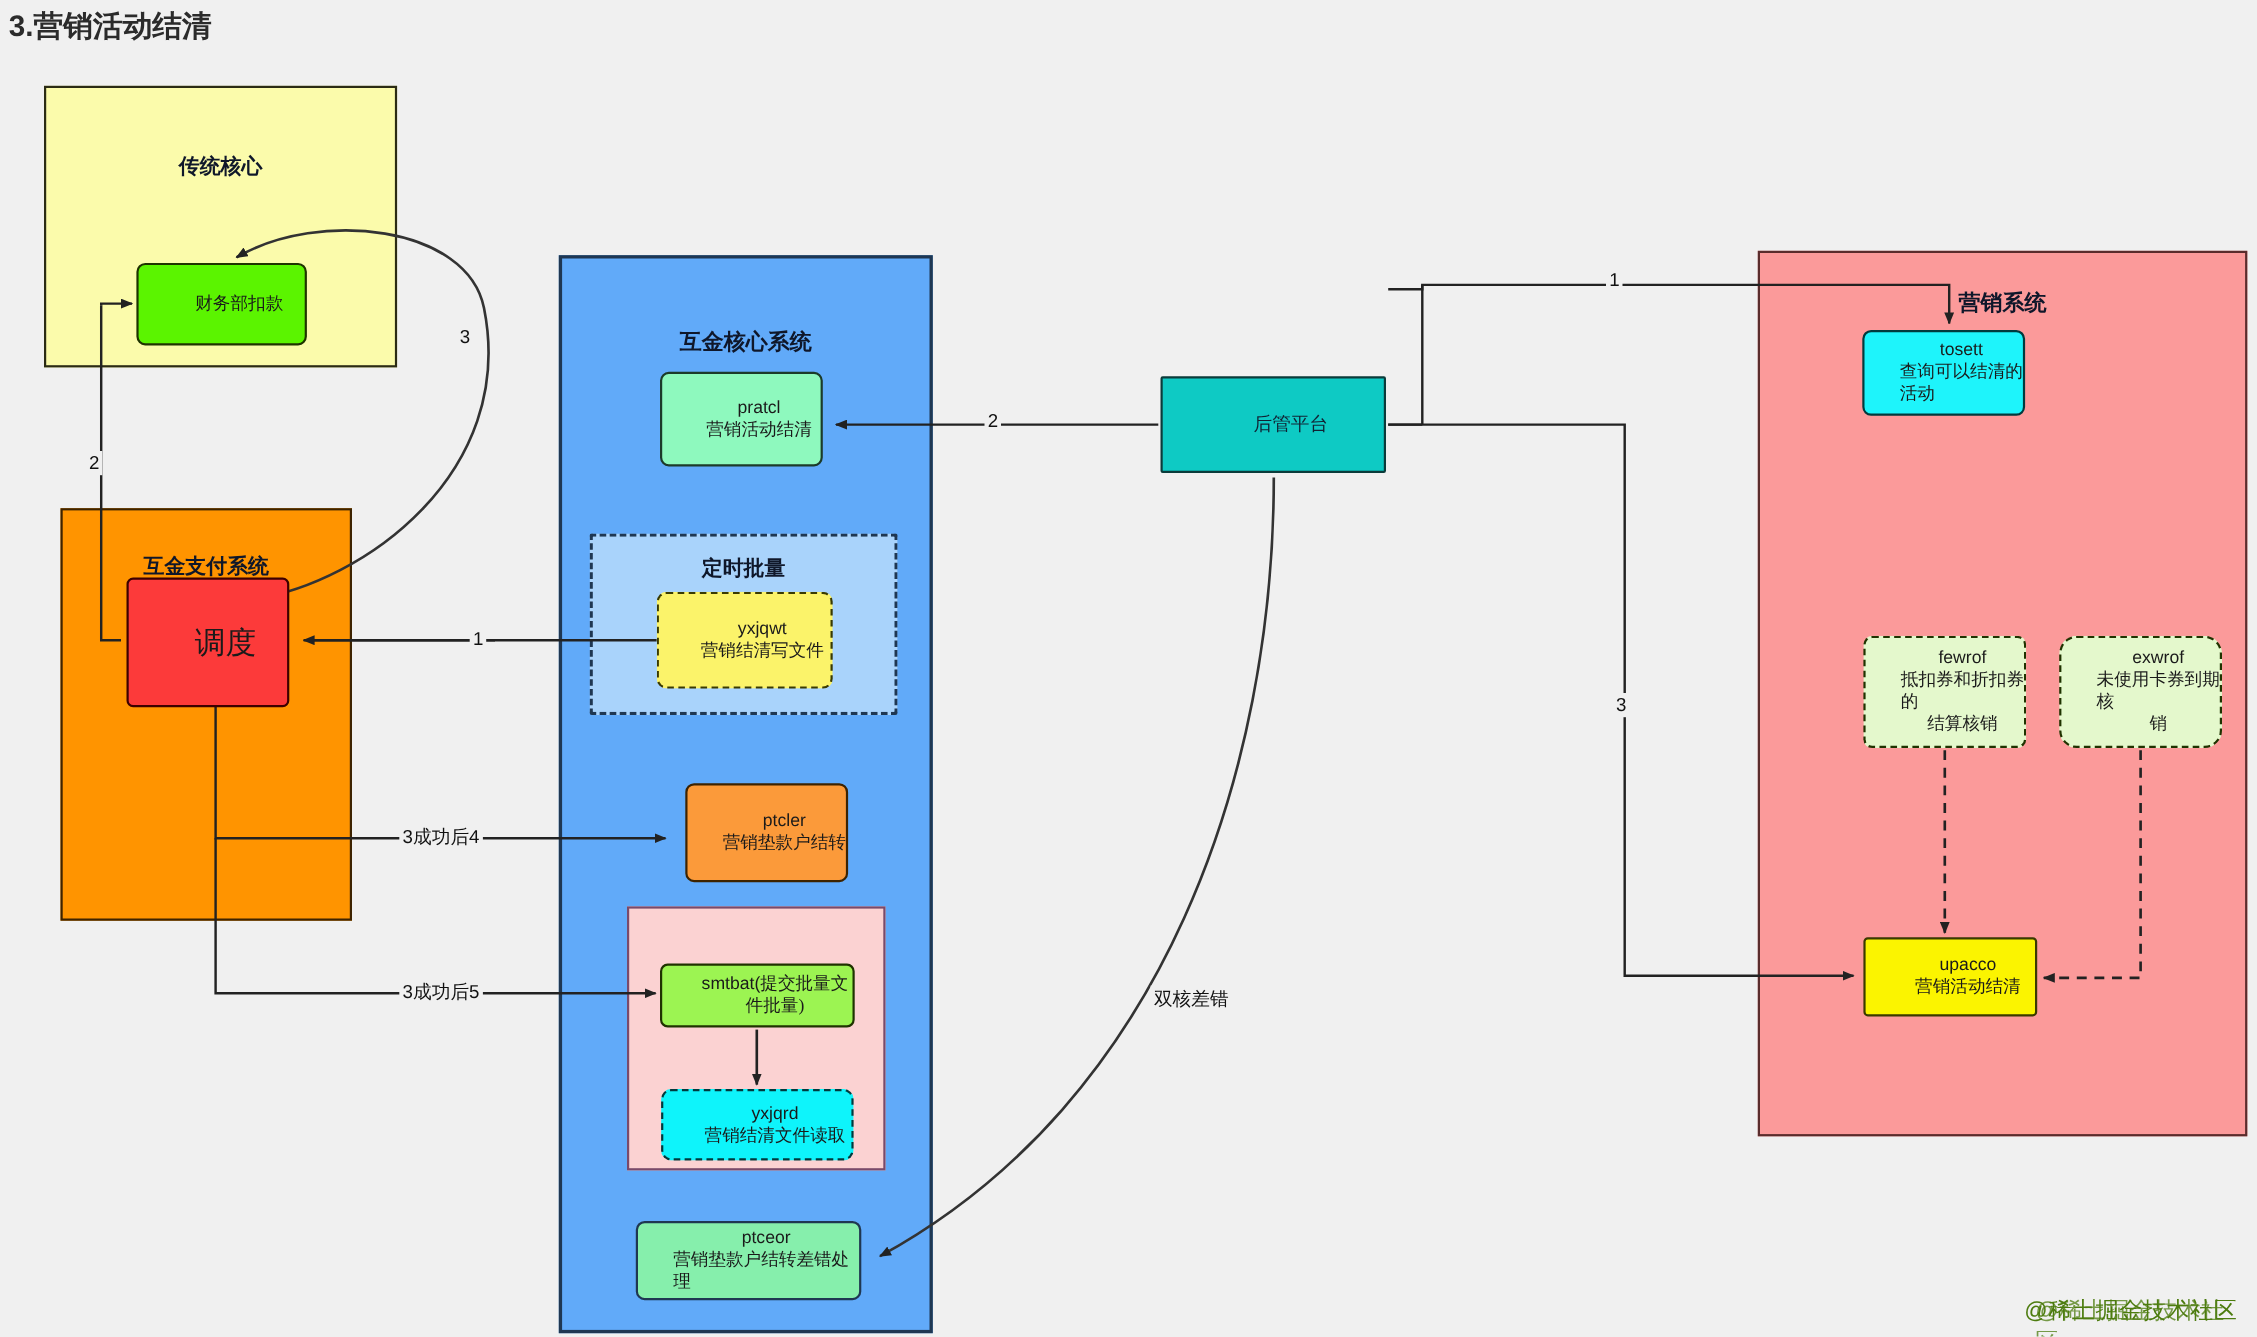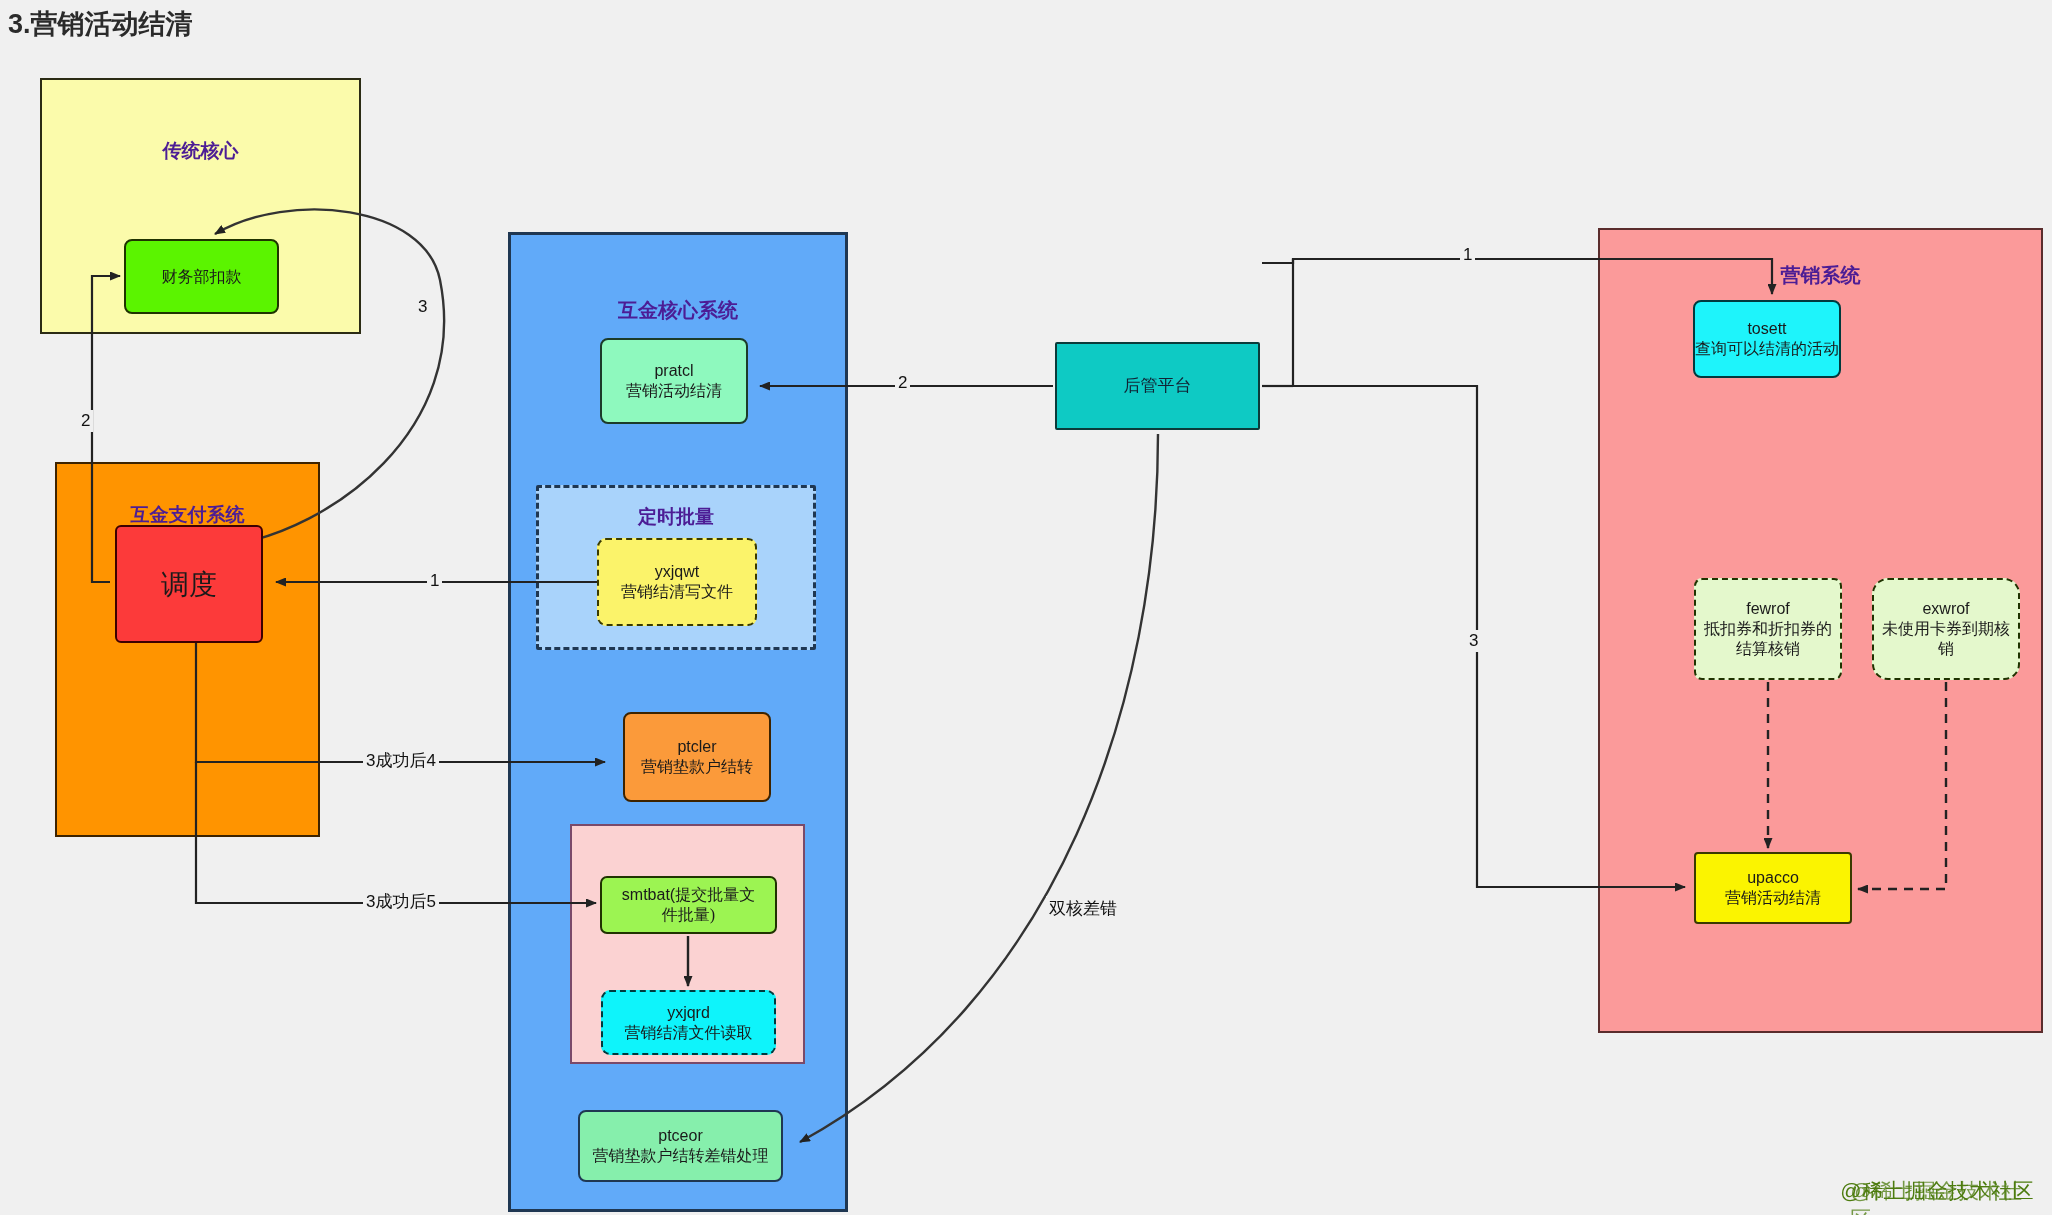--- a/index.html
+++ b/index.html
@@ -17,37 +17,38 @@
     font-size:27px;font-weight:bold;color:#2b2b2b;
     letter-spacing:0px;
   }
 
   
   .node{
     position:absolute;
     box-sizing:border-box;
     display:flex;flex-direction:column;
     align-items:center;justify-content:center;
-    text-align:center;
+    text-align:left;
     color:#1a1a1a;
     line-height:1.25;
     z-index:5;
+    padding-left:32px;
   }
   .node .code{display:block;}
   .node .desc{display:block;font-family:Liberation Serif, serif;}
 
   
   .container{
     position:absolute;box-sizing:border-box;
     z-index:1;
   }
   .container > .ctitle{
     position:absolute;left:0;right:0;
     text-align:center;font-weight:bold;
-    color:#4c1d95;
+    color:#0f172a;
   }
 
   .c-legacy{
     left:40px;top:78px;width:321px;height:256px;
     background:#fbfbab;border:2.5px solid #2b2b14;
   }
   .c-legacy > .ctitle{top:58px;font-size:19px;}
 
   .c-pay{
     left:55px;top:462px;width:265px;height:375px;

